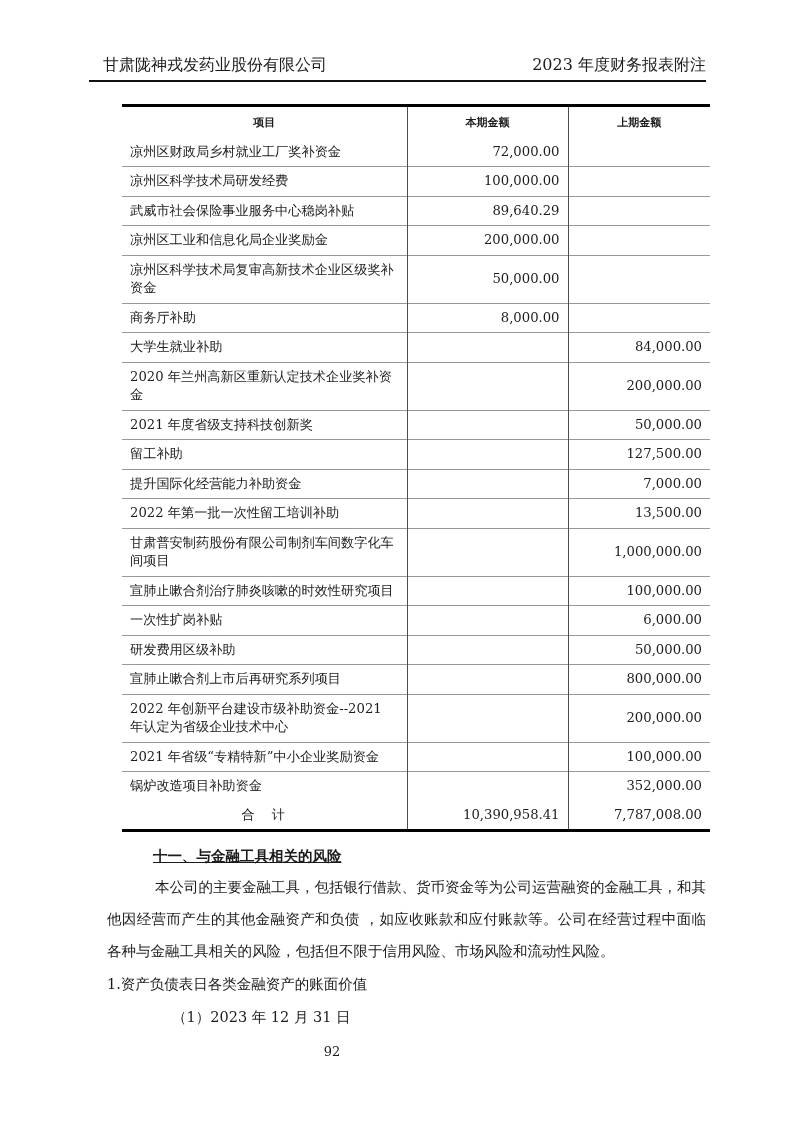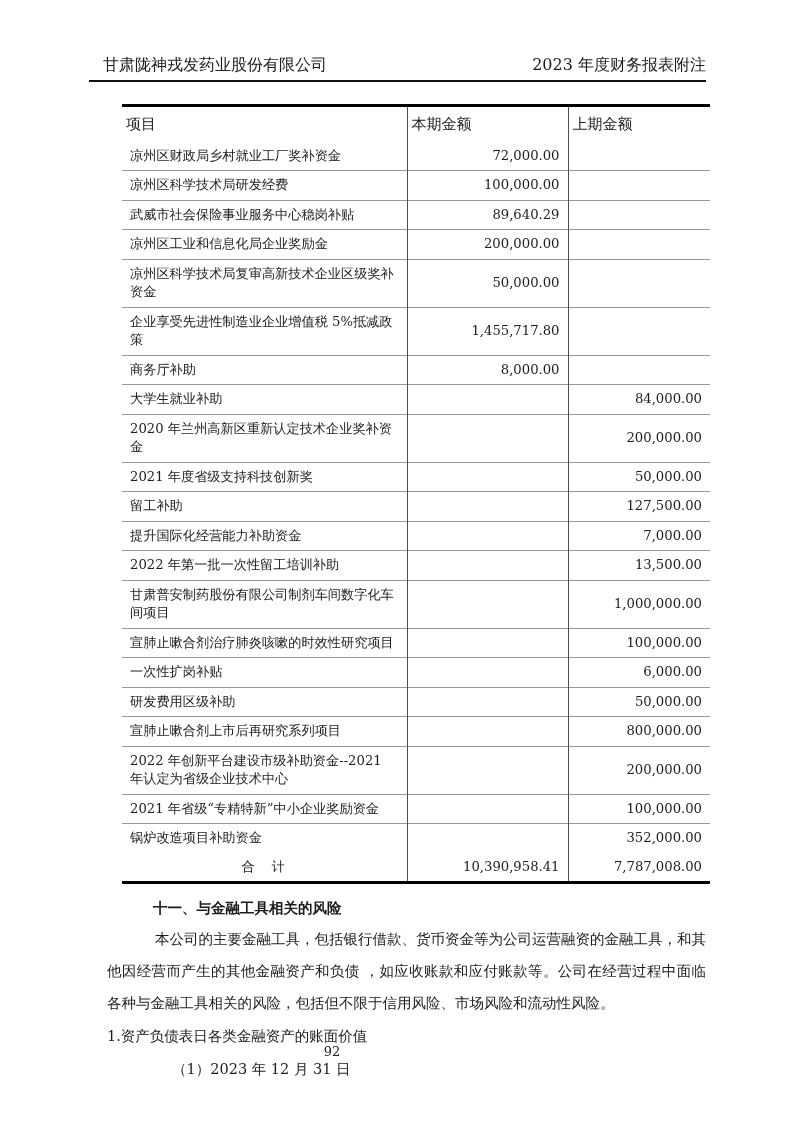--- a/index.html
+++ b/index.html
@@ -34,23 +34,23 @@
     border-collapse: collapse;
     table-layout: fixed;
     font-size: 13.2px;
     border-top: 3px solid #000;
     border-bottom: 3px solid #000;
   }
   .subsidy-table col.c1 { width: 285px; }
   .subsidy-table col.c2 { width: 161px; }
   .subsidy-table col.c3 { width: 142px; }
   .subsidy-table th {
-    font-weight: normal;
-    font-size: 15px;
-    text-align: left;
+    font-weight: bold;
+    font-size: 11px;
+    text-align: center;
     padding: 8px 4px;
   }
   .subsidy-table td {
     padding: 5px 8px;
     line-height: 1.4;
     vertical-align: middle;
   }
   .subsidy-table tr { border-bottom: 1px solid #979797; }
   .subsidy-table tr:last-child { border-bottom: none; }
   .subsidy-table th:nth-child(2), .subsidy-table td:nth-child(2),
@@ -63,20 +63,21 @@
   
   .text-block {
     margin: 9px 0 0 18px;
     width: 599px;
     font-size: 14.5px;
   }
   .section-heading {
     font-weight: bold;
     margin-left: 46px;
     line-height: 30px;
+    text-decoration: underline;
   }
   .section-paragraph {
     text-align: justify;
     text-indent: 48px;
     line-height: 32px;
   }
   .list-line-1 { line-height: 33px; margin-top: 1px; }
   .list-line-2 { margin-left: 65px; line-height: 33px; }
   
   .page-number {
@@ -131,25 +132,20 @@
           <td class="td-item">凉州区工业和信息化局企业奖励金</td>
           <td class="td-current">200,000.00</td>
           <td class="td-prior"></td>
         </tr>
         <tr>
           <td class="td-item">凉州区科学技术局复审高新技术企业区级奖补资金</td>
           <td class="td-current">50,000.00</td>
           <td class="td-prior"></td>
         </tr>
         <tr>
-          <td class="td-item">企业享受先进性制造业企业增值税 5%抵减政策</td>
-          <td class="td-current">1,455,717.80</td>
-          <td class="td-prior"></td>
-        </tr>
-        <tr>
           <td class="td-item">商务厅补助</td>
           <td class="td-current">8,000.00</td>
           <td class="td-prior"></td>
         </tr>
         <tr>
           <td class="td-item">大学生就业补助</td>
           <td class="td-current"></td>
           <td class="td-prior">84,000.00</td>
         </tr>
         <tr>

